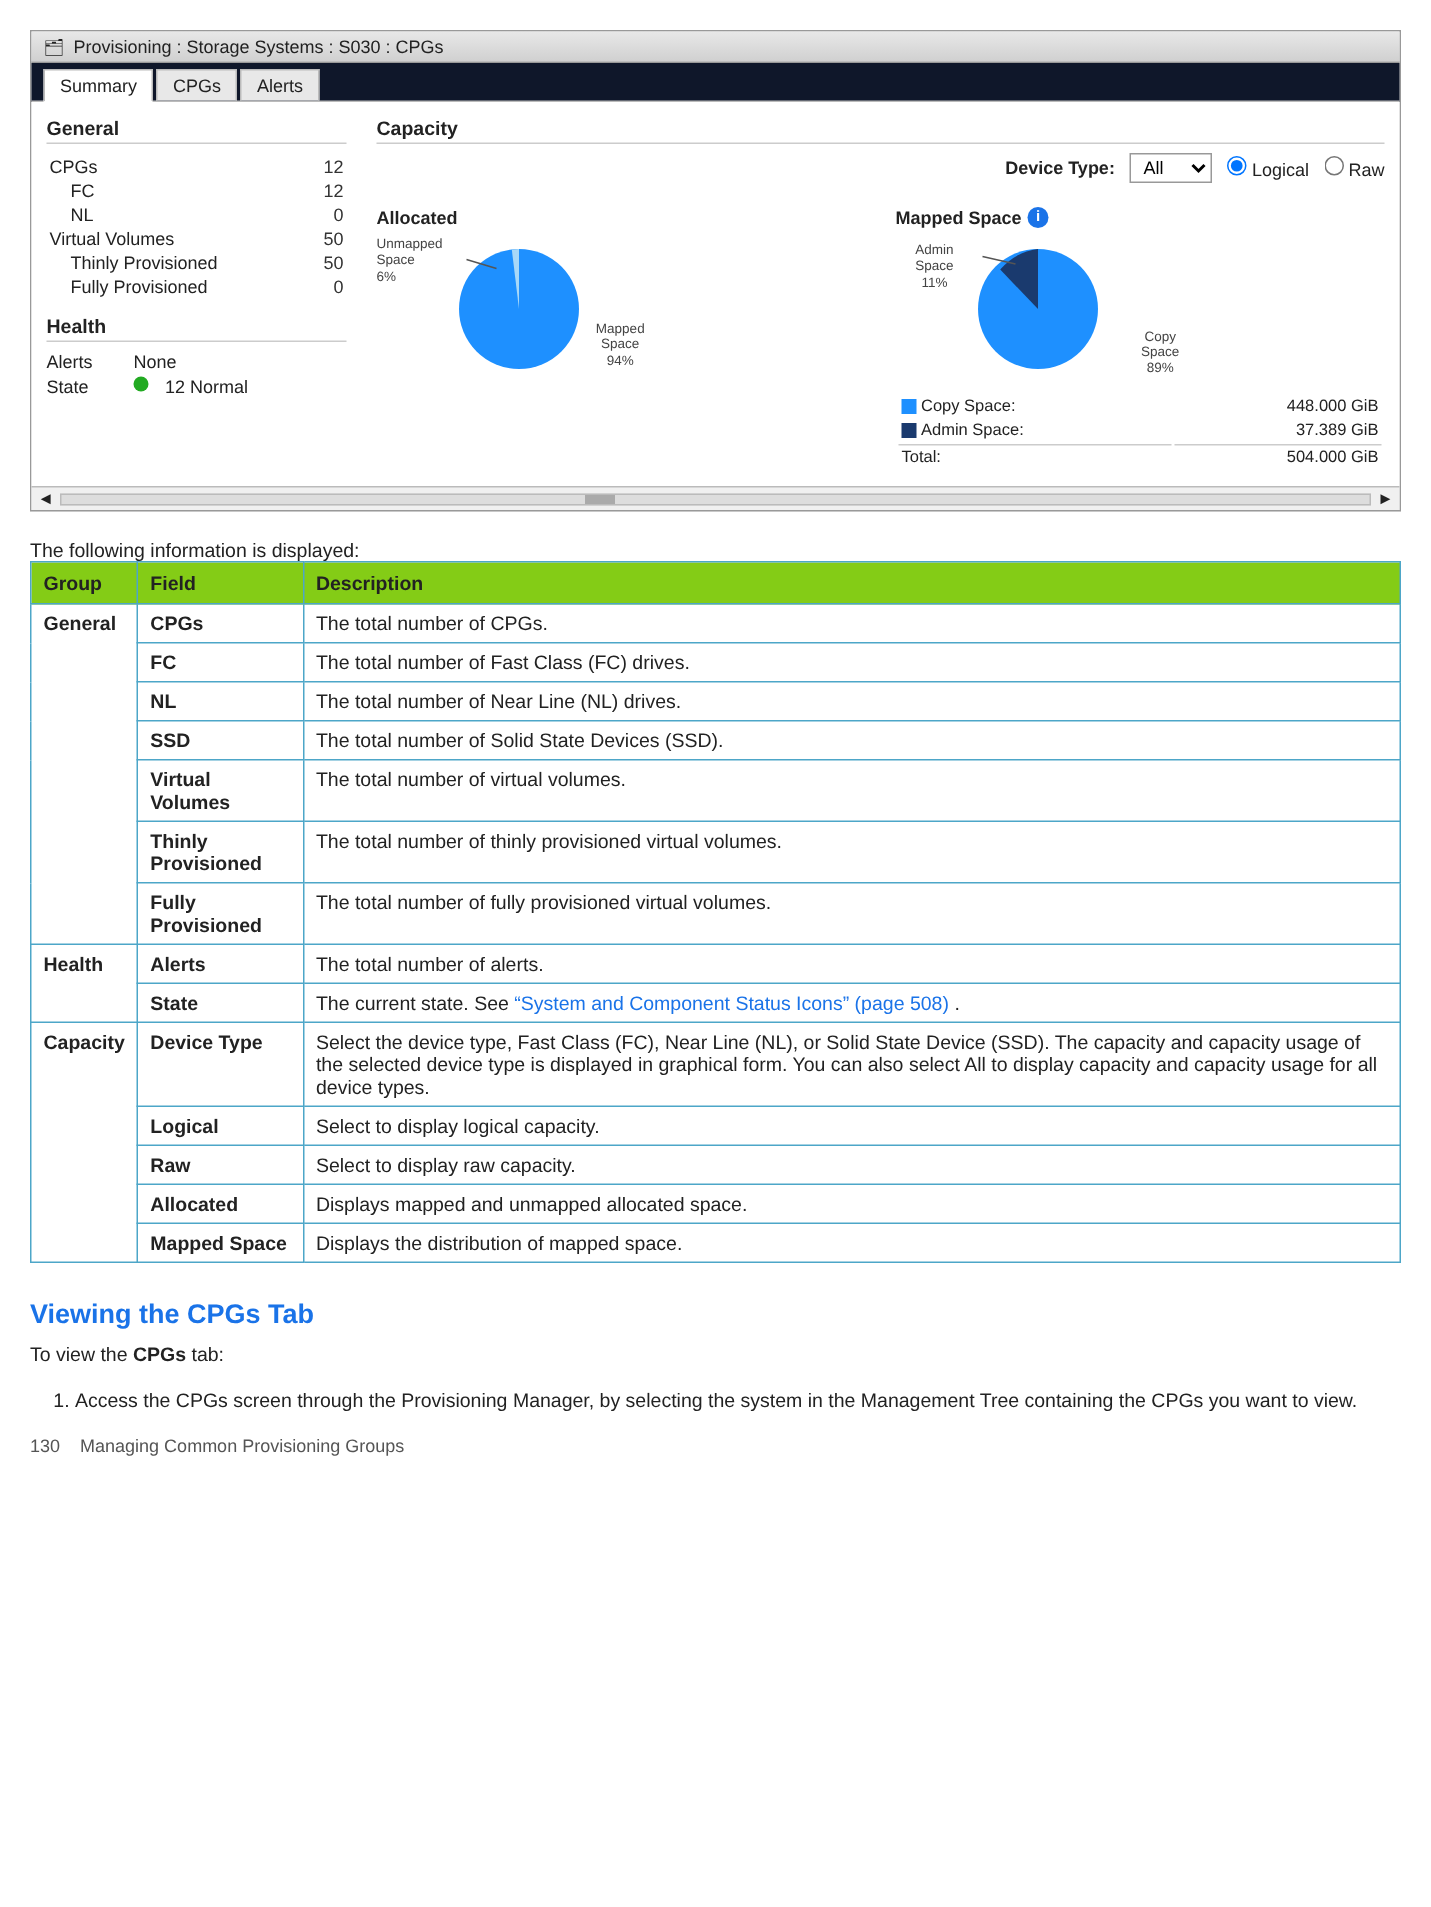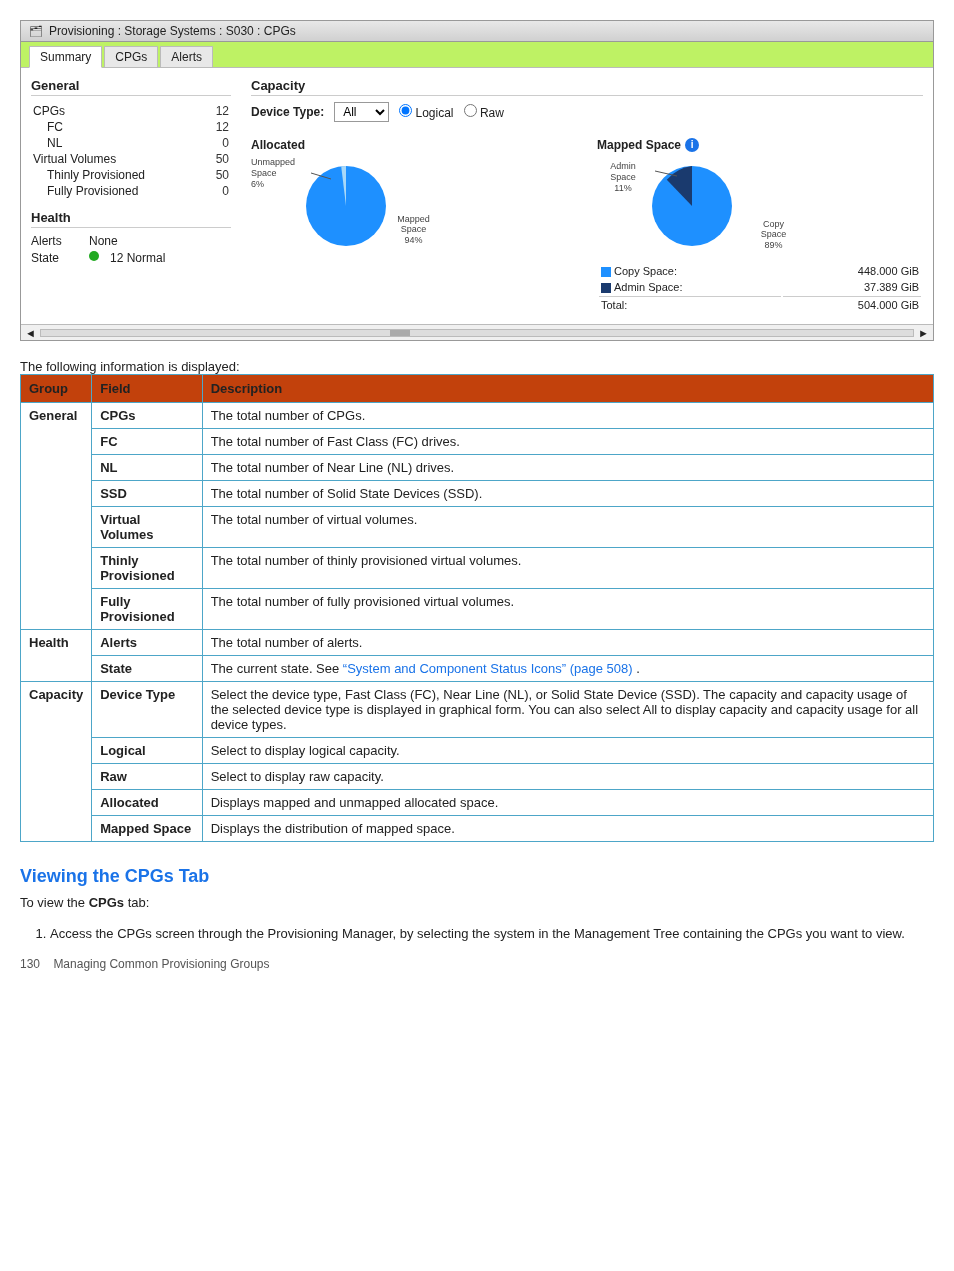--- a/index.html
+++ b/index.html
@@ -22,21 +22,21 @@
     .panel-titlebar {
       background: linear-gradient(to bottom, #e8e8e8, #d0d0d0);
       border-bottom: 1px solid #999;
       padding: 3px 8px;
       font-size: 12px;
       display: flex;
       align-items: center;
       gap: 6px;
     }
     .panel-tabs {
-      background: #bef264;
+      background: #0f172a;
       border-bottom: 1px solid #bbb;
       padding: 4px 8px 0 8px;
       display: flex;
       gap: 2px;
     }
     .panel-tab {
       padding: 3px 10px;
       border: 1px solid #bbb;
       border-bottom: none;
       background: #e8e8e8;
@@ -104,20 +104,21 @@
       margin-right: 3px;
       vertical-align: middle;
     }
     
     .capacity-row {
       display: flex;
       align-items: center;
       gap: 10px;
       margin-bottom: 16px;
       font-size: 12px;
+      justify-content: flex-end;
     }
     .device-type-label { font-weight: bold; }
     .select-box {
       border: 1px solid #999;
       background: #fff;
       padding: 1px 4px;
       font-size: 12px;
       min-width: 50px;
     }
     .radio-group {
@@ -207,21 +208,21 @@
     }
 
     
     .info-table {
       width: 100%;
       border-collapse: collapse;
       font-size: 13px;
       margin-bottom: 24px;
     }
     .info-table th {
-      background: #c2410c;
+      background: #84cc16;
       border: 1px solid #4da6c8;
       padding: 6px 8px;
       font-weight: bold;
       text-align: left;
     }
     .info-table td {
       border: 1px solid #4da6c8;
       padding: 5px 8px;
       vertical-align: top;
     }

